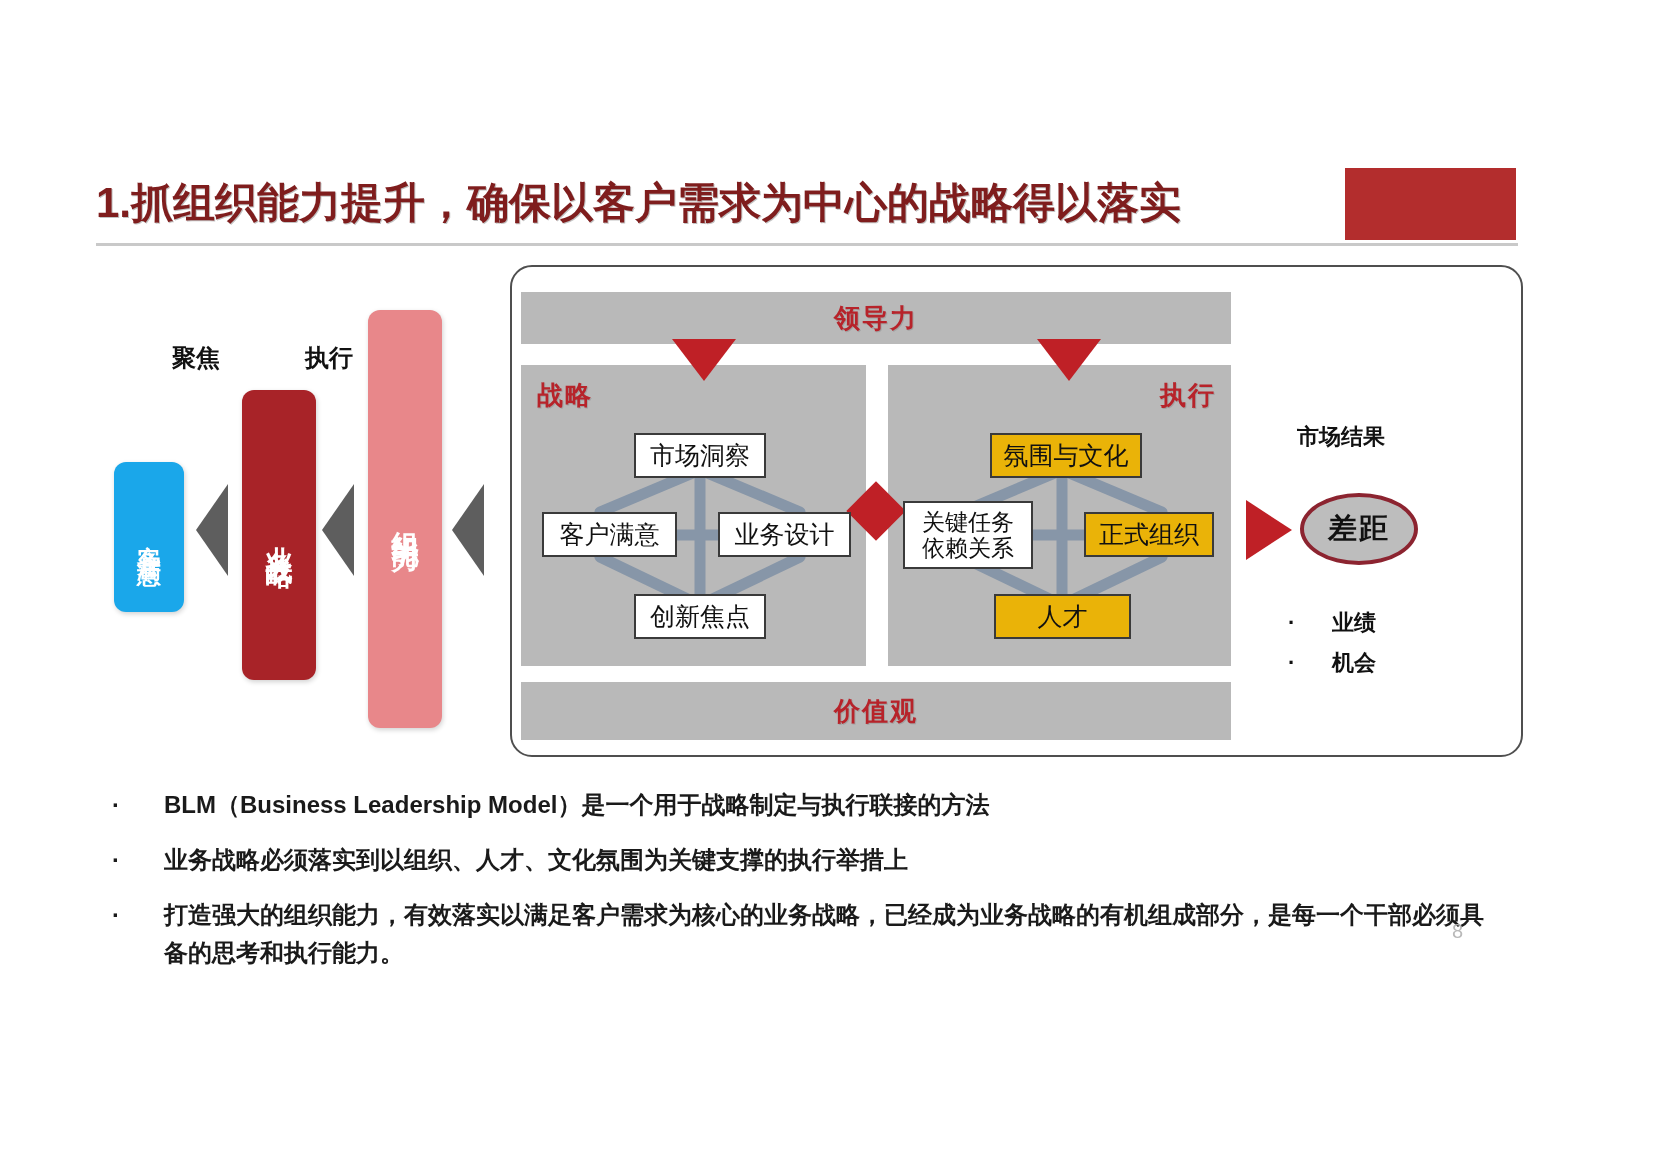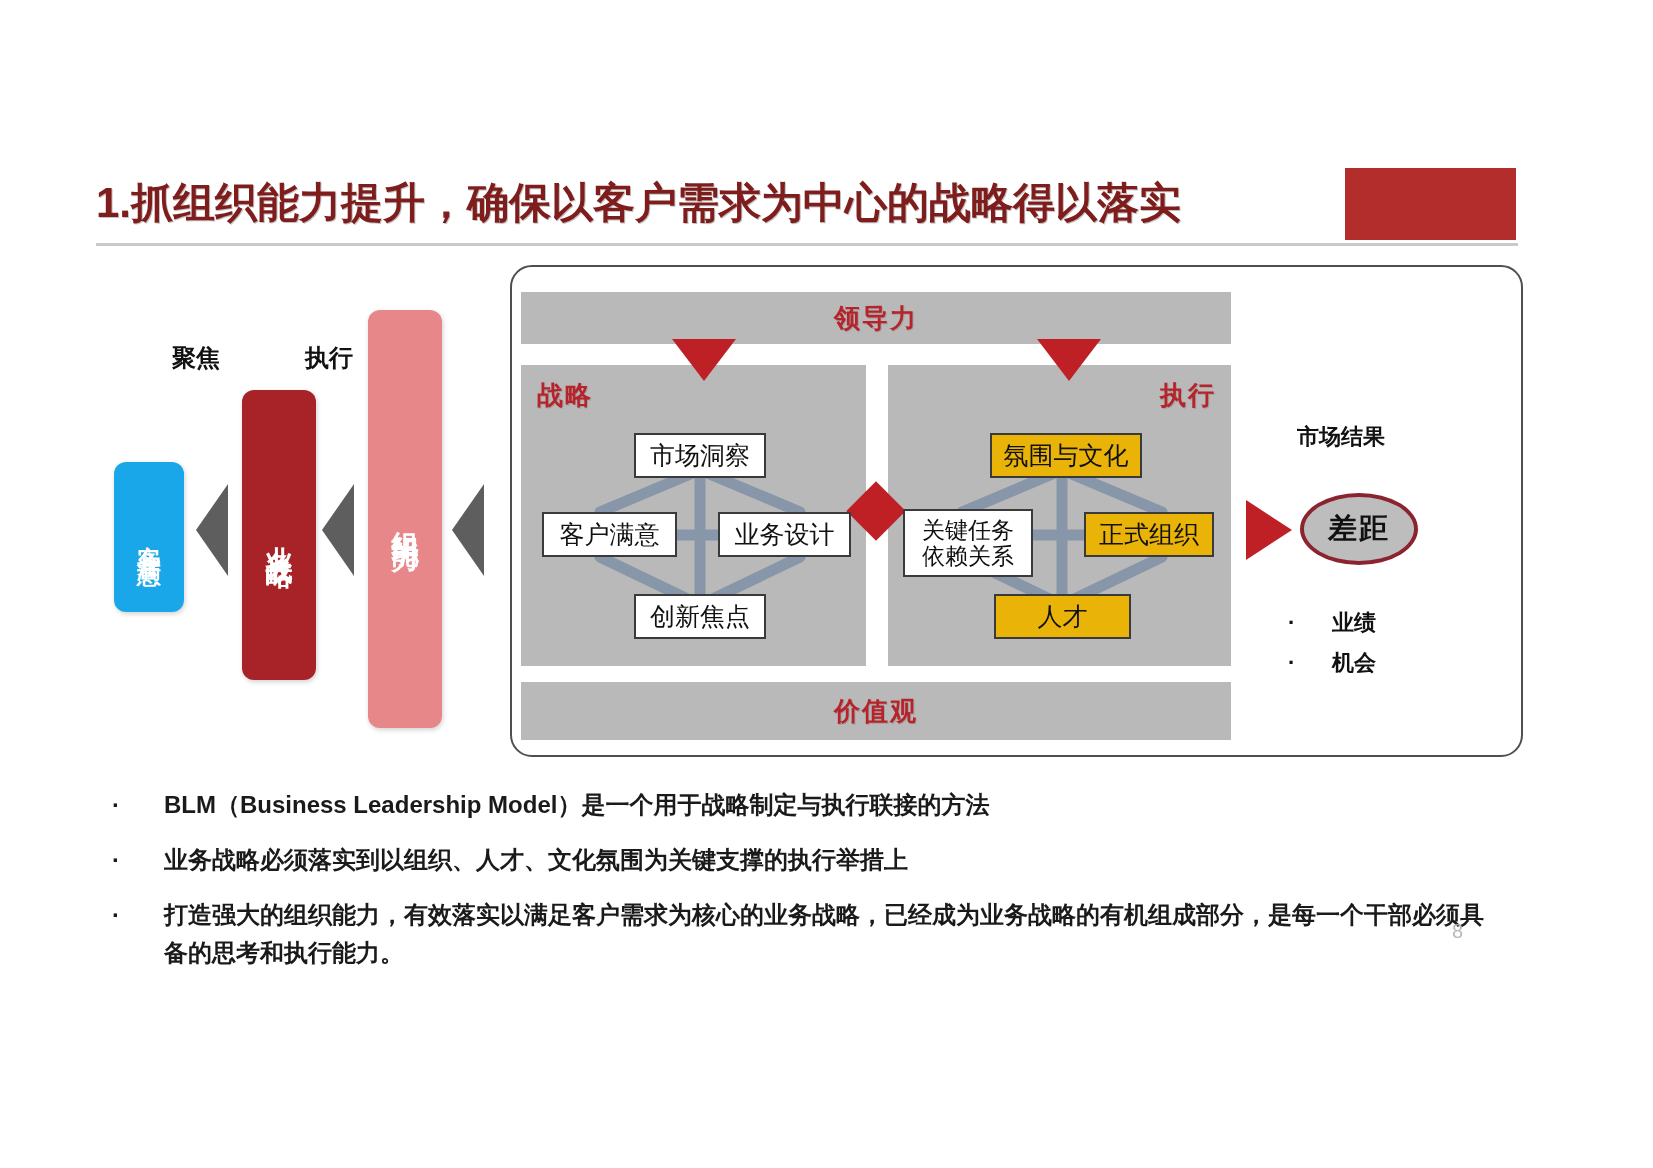--- a/index.html
+++ b/index.html
@@ -201,21 +201,21 @@
 
   
   .n-insight   { left: 634px; top: 433px; width: 132px; height: 45px; }
   .n-intent    { left: 542px; top: 512px; width: 135px; height: 45px; }
   .n-bizdesign { left: 718px; top: 512px; width: 133px; height: 45px; text-align: right; }
   .n-innov     { left: 634px; top: 594px; width: 132px; height: 45px; }
 
   
   .n-culture  { left: 990px; top: 433px; width: 152px; height: 45px; }
   .n-keytask  { left: 903px; top: 501px; width: 130px; height: 68px;
-                flex-direction: column; font-size: 23px; margin-top: 8px; }
+                flex-direction: column; font-size: 23px; }
   .n-formal   { left: 1084px; top: 512px; width: 130px; height: 45px; }
   .n-talent   { left: 994px; top: 594px; width: 137px; height: 45px; }
 
   .link-svg {
     position: absolute;
     left: 0; top: 0;
     width: 1653px;
     height: 1168px;
     pointer-events: none;
     z-index: 1;

